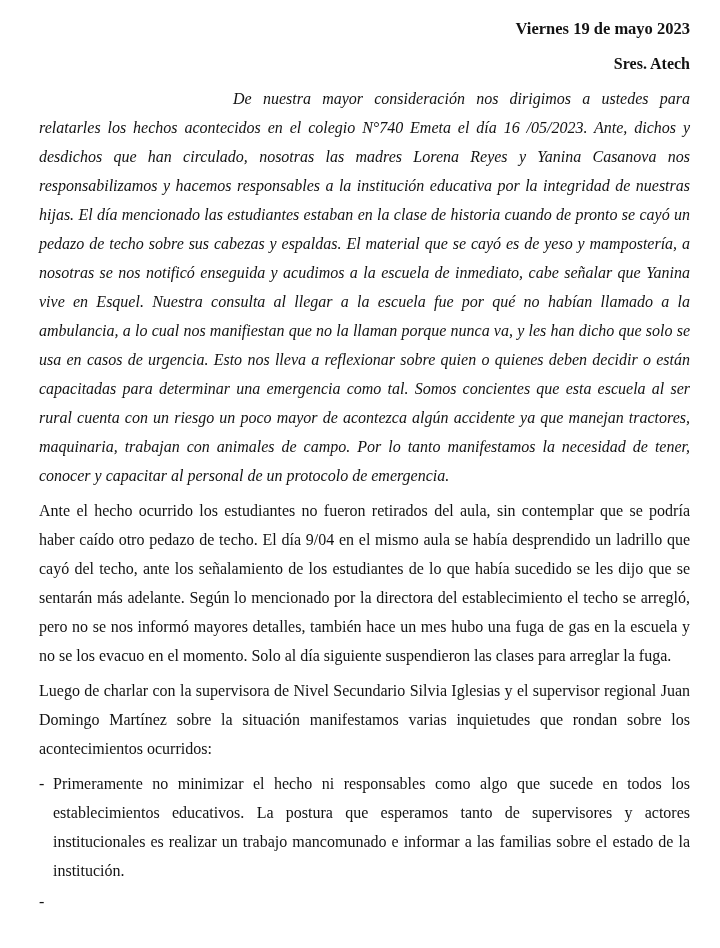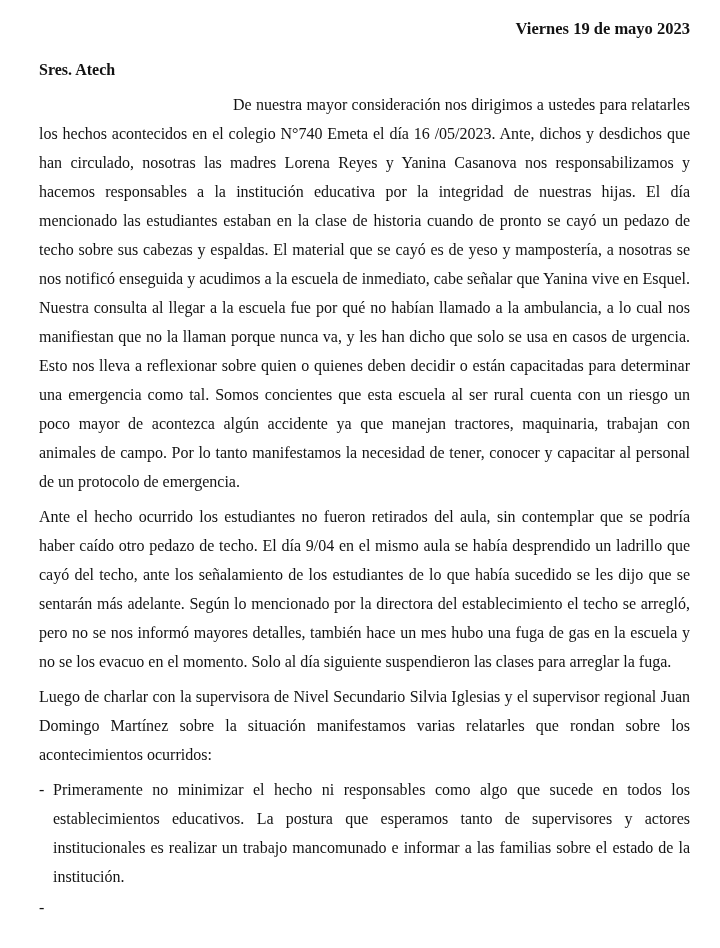--- a/index.html
+++ b/index.html
@@ -22,30 +22,31 @@
     font-size: 16px;
     line-height: 29px;
   }
   .date-line {
     text-align: right;
     font-weight: bold;
     font-size: 16.5px;
     white-space: nowrap;
   }
   .recipient {
-    margin-top: 12px;
+    margin-top: 6px;
     font-weight: bold;
-    text-align: left;
+    text-align: right;
   }
   .para {
     margin: 6px 0 0 0;
     text-align: justify;
   }
   .para.first-indent {
     text-indent: 194px;
+    font-style: italic;
   }
   ul.concerns {
     list-style: none;
     margin: 6px 0 0 0;
     padding: 0;
   }
   ul.concerns li {
     position: relative;
     padding-left: 14px;
     margin: 0 0 2px 0;
@@ -63,21 +64,21 @@
 <div class="page">
 
   <div class="date-line">Viernes 19 de mayo 2023</div>
 
   <div class="recipient">Sres. Atech</div>
 
   <p class="para first-indent">De nuestra mayor consideración nos dirigimos a ustedes para relatarles los hechos acontecidos en el colegio N°740 Emeta el día 16 /05/2023. Ante, dichos y desdichos que han circulado, nosotras las madres Lorena Reyes y Yanina Casanova nos responsabilizamos y hacemos responsables a la institución educativa por la integridad de nuestras hijas. El día mencionado las estudiantes estaban en la clase de historia cuando de pronto se cayó un pedazo de techo sobre sus cabezas y espaldas. El material que se cayó es de yeso y mampostería, a nosotras se nos notificó enseguida y acudimos a la escuela de inmediato, cabe señalar que Yanina vive en Esquel. Nuestra consulta al llegar a la escuela fue por qué no habían llamado a la ambulancia, a lo cual nos manifiestan que no la llaman porque nunca va, y les han dicho que solo se usa en casos de urgencia. Esto nos lleva a reflexionar sobre quien o quienes deben decidir o están capacitadas para determinar una emergencia como tal. Somos concientes que esta escuela al ser rural cuenta con un riesgo un poco mayor de acontezca algún accidente ya que manejan tractores, maquinaria, trabajan con animales de campo. Por lo tanto manifestamos la necesidad de tener, conocer y capacitar al personal de un protocolo de emergencia.</p>
 
   <p class="para">Ante el hecho ocurrido los estudiantes no fueron retirados del aula, sin contemplar que se podría haber caído otro pedazo de techo. El día 9/04 en el mismo aula se había desprendido un ladrillo que cayó del techo, ante los señalamiento de los estudiantes de lo que había sucedido se les dijo que se sentarán más adelante. Según lo mencionado por la directora del establecimiento el techo se arregló, pero no se nos informó mayores detalles, también hace un mes hubo una fuga de gas en la escuela y no se los evacuo en el momento. Solo al día siguiente suspendieron las clases para arreglar la fuga.</p>
 
-  <p class="para">Luego de charlar con la supervisora de Nivel Secundario Silvia Iglesias y el supervisor regional Juan Domingo Martínez sobre la situación manifestamos varias relatarles que rondan sobre los acontecimientos ocurridos:</p>
+  <p class="para">Luego de charlar con la supervisora de Nivel Secundario Silvia Iglesias y el supervisor regional Juan Domingo Martínez sobre la situación manifestamos varias inquietudes que rondan sobre los acontecimientos ocurridos:</p>
 
   <ul class="concerns">
     <li>
       <span class="dash-marker">-</span>
       <span>Primeramente no minimizar el hecho ni responsables como algo que sucede en todos los establecimientos educativos. La postura que esperamos tanto de supervisores y actores institucionales es realizar un trabajo mancomunado e informar a las familias sobre el estado de la institución.</span>
     </li>
     <li>
       <span class="dash-marker">-</span>
     </li>
   </ul>

